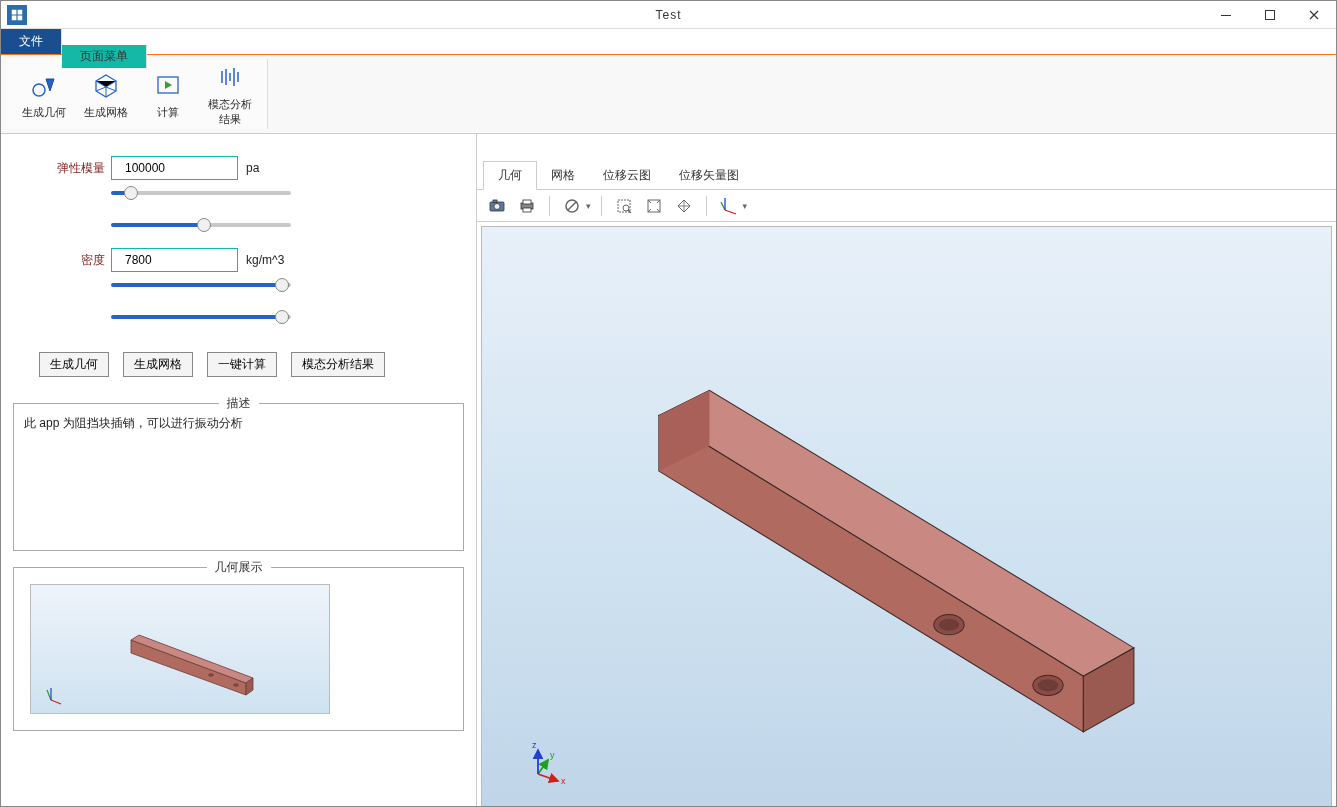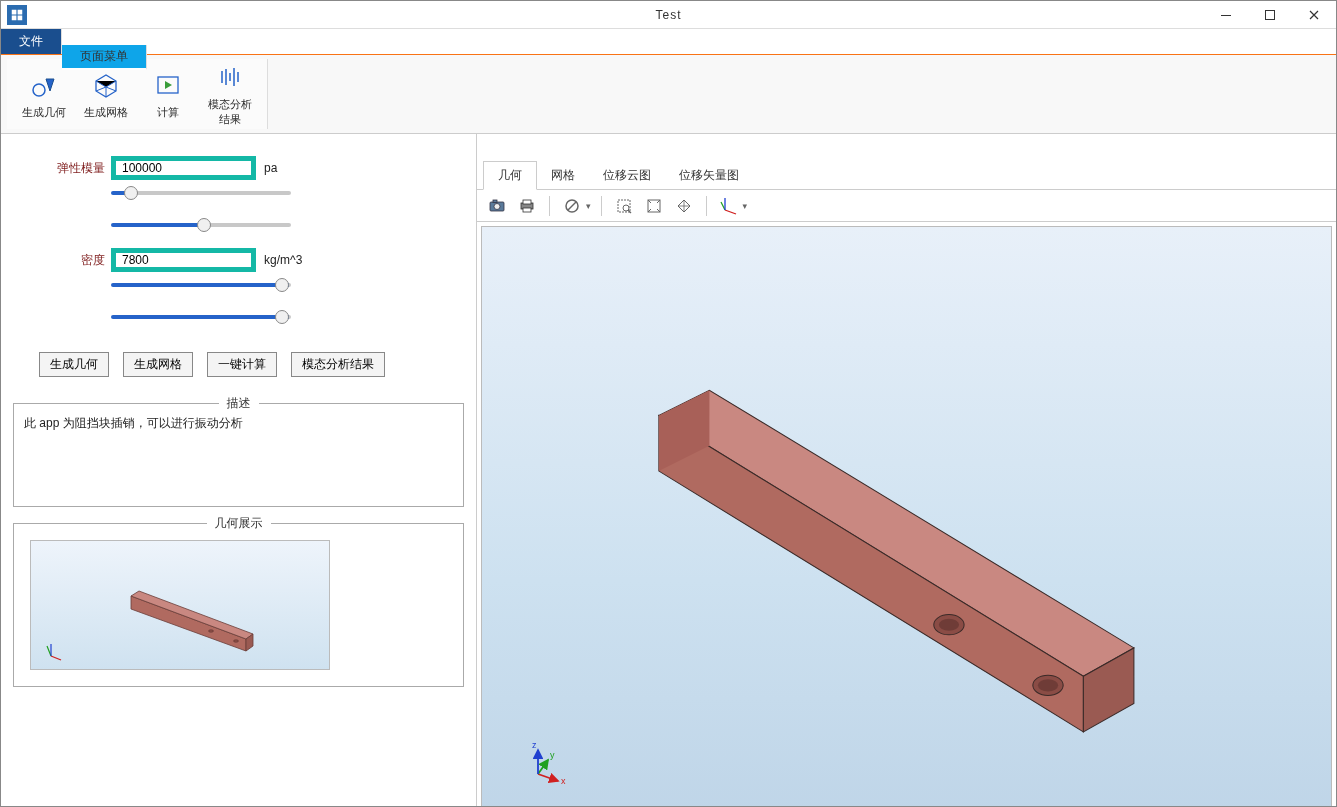--- a/index.html
+++ b/index.html
@@ -59,21 +59,21 @@
   display: flex; align-items: center;
   background: #fff;
   border-right: 1px solid #ddd;
   color: #333;
 }
 .menu-tab.primary {
   background: #1a4e8e;
   color: #fff;
 }
 .menu-tab.active {
-  background: #0ea5e9;
+  background: #14b8a6;
   border-bottom: 2px solid #fff;
   position: relative;
   z-index: 2;
   margin-top: 16px;
 }
 
 .ribbon {
   height: 82px;
   background: #f8f8f8;
   border-bottom: 1px solid #ccc;
@@ -118,24 +118,24 @@
   align-items: center;
   gap: 6px;
   margin-bottom: 2px;
 }
 .param-row .plabel {
   width: 56px;
   text-align: right;
   color: #7f1d1d;
 }
 .param-row input[type=text] {
-  width: 145px;
+  width: 127px;
   height: 24px;
-  border: 5px solid #14b8a6;
-  padding: 0 6px;
+  border: 1px solid #14b8a6;
+  padding: 0 13px;
   font-size: 12px;
 }
 .param-row .unit { color: #222; margin-left: 2px;}
 .slider-wrap {
   margin: 4px 0 18px 62px;
   width: 180px;
 }
 input[type=range] {
   -webkit-appearance: none;
   width: 100%;
@@ -339,21 +339,21 @@
       <div class="slider-wrap"><input type="range" min="0" max="100" value="99" style="--p: 99%;"></div>
     </div>
 
     <div class="btn-row">
       <button>生成几何</button>
       <button>生成网格</button>
       <button>一键计算</button>
       <button>模态分析结果</button>
     </div>
 
-    <div class="fieldset" style="height:104px">
+    <div class="fieldset" style="height:148px">
       <div class="legend">描述</div>
       <div class="desc-text">此 app 为阻挡块插销，可以进行振动分析</div>
     </div>
 
     <div class="fieldset" style="padding:16px">
       <div class="legend">几何展示</div>
       <div class="geo-preview">
         <svg width="300" height="130" viewBox="0 0 300 130">
 
           <polygon points="100,55 215,98 215,110 100,68" fill="#b06a60" stroke="#6a3d38" stroke-width="0.8"></polygon>

